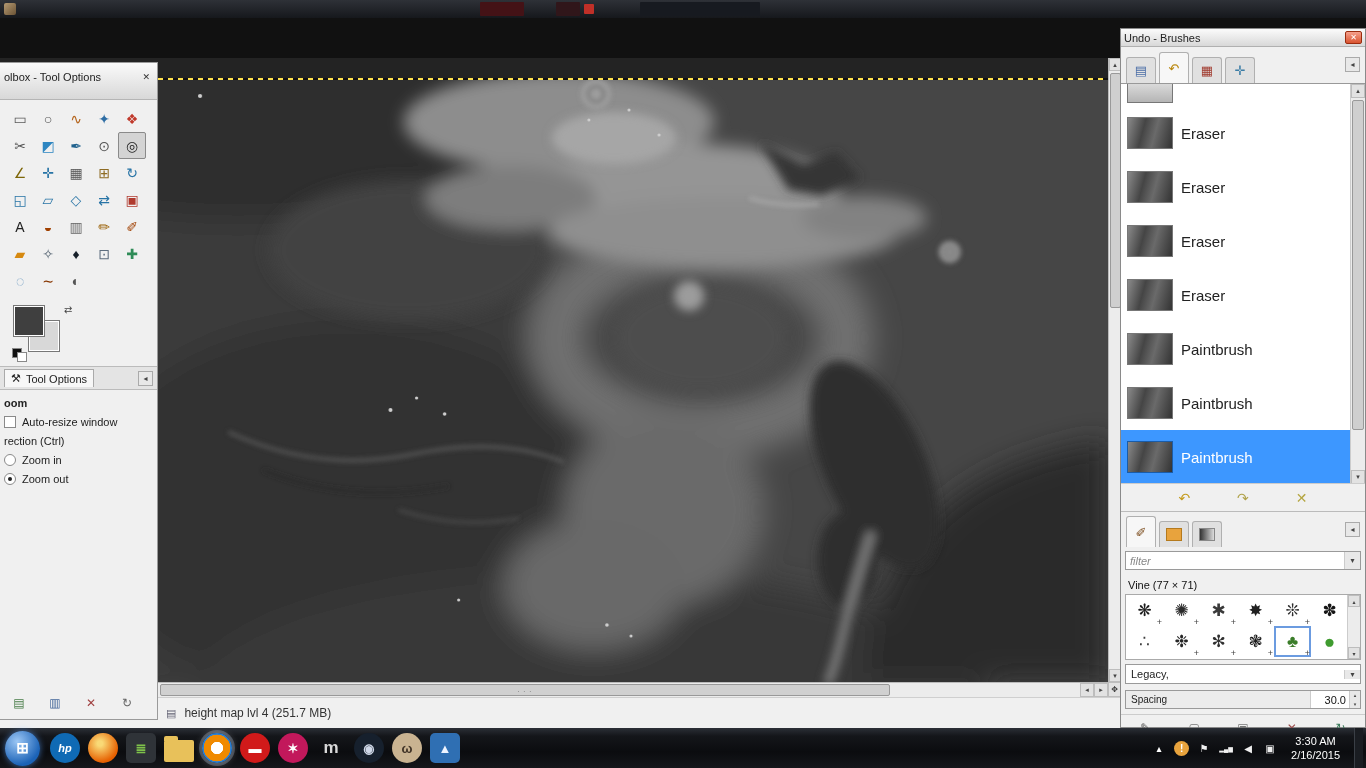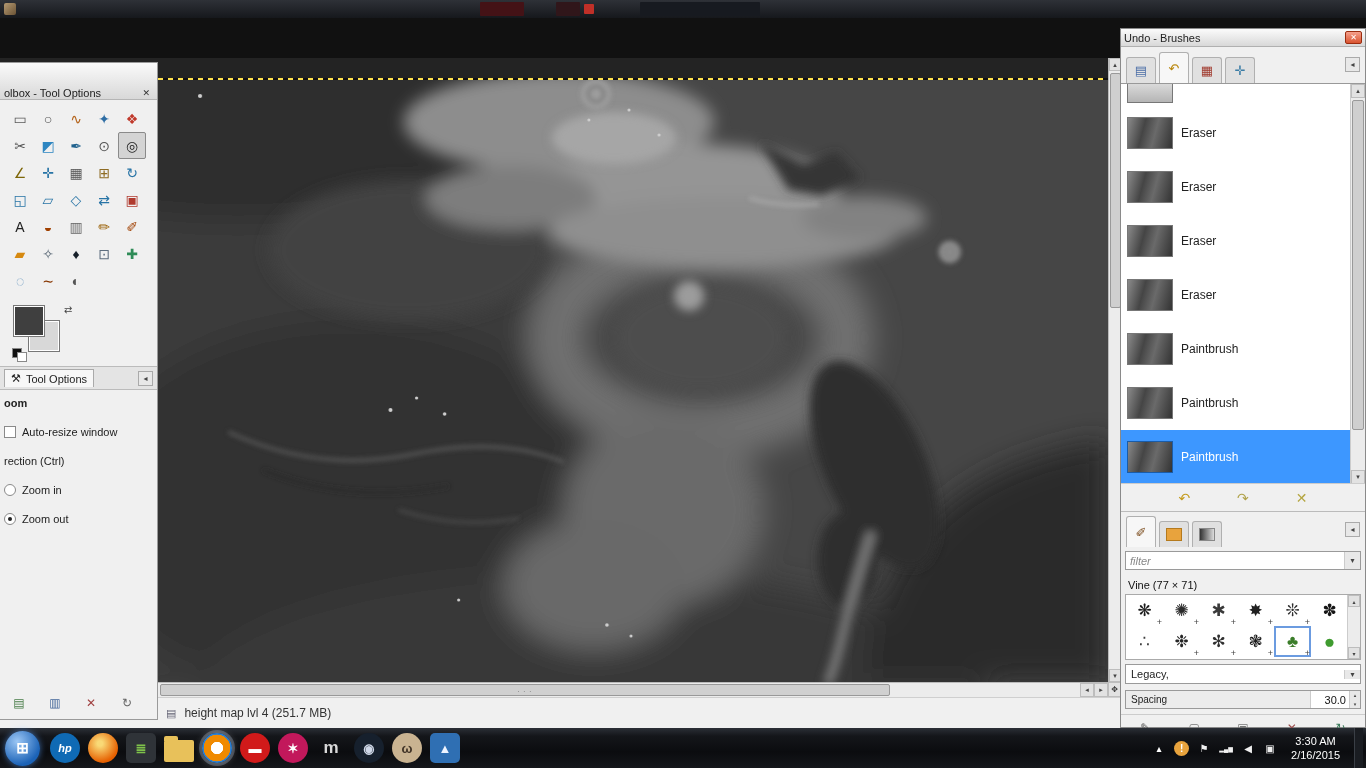--- a/index.html
+++ b/index.html
@@ -60,41 +60,41 @@
 
   
   #statusbar{position:absolute;left:0;top:697px;width:1366px;height:31px;background:#f0f0f0;
     border-top:1px solid #cfcfcf;display:flex;align-items:center;font-size:12px;color:#333;padding-left:166px;z-index:3}
   #status-icon{font-size:11px;color:#667;margin-right:8px}
 
   
   #toolbox{position:absolute;left:0;top:62px;width:158px;height:658px;background:#f0f0f0;
     border:1px solid #9a9a9a;border-left:none;z-index:20}
   .tb-title{height:37px;background:linear-gradient(#fafafa,#d8d8d8);border-bottom:1px solid #b5b5b5;
-    font-size:11px;color:#222;display:flex;align-items:flex-end;padding:0 4px}
+    font-size:11px;color:#222;display:flex;align-items:flex-start;padding:8px 4px}
   .tb-title .t{flex:1;white-space:nowrap;overflow:hidden}
   .tb-close{font-size:9px;color:#333;padding:1px 3px}
   #tool-grid{display:flex;flex-wrap:wrap;padding:5px 2px 2px 6px}
   .tool-cell{width:28px;height:27px;display:flex;align-items:center;justify-content:center;font-size:14px;border:1px solid transparent}
   .tool-cell.selected{background:#d4d4d4;border:1px solid #8a8a8a;border-radius:2px}
   #swatches{position:relative;height:56px;margin:8px 0 0 12px}
   #fg-swatch{position:absolute;left:2px;top:2px;width:30px;height:30px;background:#3f3f3f;border:1px solid #fff;box-shadow:0 0 0 1px #777;z-index:2}
   #bg-swatch{position:absolute;left:17px;top:17px;width:30px;height:30px;background:#d8d8d8;border:1px solid #fff;box-shadow:0 0 0 1px #777;z-index:1}
   #swap-colors{position:absolute;left:52px;top:0;font-size:10px;color:#444;z-index:3}
   #default-colors{position:absolute;left:0;bottom:0;width:14px;height:12px;z-index:3}
   #default-colors::before{content:"";position:absolute;left:0;top:0;width:8px;height:8px;background:#111;border:1px solid #888}
   #default-colors::after{content:"";position:absolute;left:5px;top:4px;width:8px;height:8px;background:#fff;border:1px solid #888}
   #tool-options-tabbar{display:flex;align-items:center;height:24px;margin-top:6px;border-top:1px solid #bbb;border-bottom:1px solid #bbb;background:#e4e4e4;padding:0 4px}
   #tool-options-tab{background:#f7f7f7;border:1px solid #aaa;border-bottom:none;padding:2px 6px;display:flex;gap:5px;align-items:center;font-size:11px;color:#222}
   #tool-options-tabbar .spacer{flex:1}
   .menu-arrow{width:15px;height:15px;border:1px solid #aaa;background:#e8e8e8;font-size:8px;color:#444;
     display:flex;align-items:center;justify-content:center}
   #tool-options{padding:7px 0 0 2px;font-size:11px;color:#222}
   .opt-header{font-weight:bold;padding-left:2px}
-  .opt-row{display:flex;align-items:flex-start;gap:6px;margin-top:17px;padding-left:2px}
+  .opt-row{display:flex;align-items:flex-start;gap:6px;margin-top:7px;padding-left:2px}
   .checkbox{width:12px;height:12px;border:1px solid #8a8a8a;background:#fff;flex:0 0 12px}
   .radio{width:12px;height:12px;border:1px solid #8a8a8a;border-radius:50%;background:#fff;position:relative;flex:0 0 12px}
   .radio.checked::after{content:"";position:absolute;left:3px;top:3px;width:4px;height:4px;border-radius:50%;background:#222}
   #toolbox-footer{position:absolute;left:8px;bottom:6px;display:flex;gap:14px}
   .foot-btn{width:22px;height:20px;display:flex;align-items:center;justify-content:center;font-size:12px}
 
   
   #dock{position:absolute;left:1120px;top:28px;width:246px;height:700px;background:#f0f0f0;
     border:1px solid #8a8a8a;z-index:30;display:flex;flex-direction:column}
   .dock-title{height:18px;background:linear-gradient(#fbfbfb,#d8d8d8);display:flex;align-items:center;
@@ -109,21 +109,21 @@
   .dock-tabs .menu-arrow{position:absolute;right:5px;top:10px}
   .tab-glyph{display:flex;align-items:center;justify-content:center}
   [data-name="tab-patterns-dialog"] .tab-glyph{width:16px;height:13px;background:#e8a33d;border:1px solid #b57a1d}
   [data-name="tab-gradients-dialog"] .tab-glyph{width:16px;height:13px;background:linear-gradient(90deg,#333,#ddd);border:1px solid #888}
 
   #undo-list{position:relative;flex:0 0 400px;background:#fff;border-top:1px solid #999;overflow:hidden}
   #undo-rows{position:absolute;left:0;top:0;width:229px}
   .undo-item{display:flex;align-items:center;gap:8px;height:54px;padding-left:6px}
   .undo-item .thumb{width:46px;height:32px;border:1px solid #777;flex:0 0 46px;
     background:linear-gradient(105deg,#8a8a8a 0%,#454545 35%,#6a6a6a 60%,#333 100%)}
-  .undo-item .label{font-size:12px;color:#222}
+  .undo-item .label{font-size:15px;color:#222}
   .undo-item.partial{height:22px;overflow:hidden}
   .undo-item.partial .thumb{margin-top:-16px;background:linear-gradient(#f2f2f2,#b5b5b5)}
   .undo-item.selected{background:#3d97ff}
   .undo-item.selected .label{color:#fff}
   .undo-item.selected .thumb{border-color:#1a5ca8}
   #undo-scroll{position:absolute;right:0;top:0;width:15px;height:400px;background:#ececec;border-left:1px solid #ccc}
   #undo-scroll .sb-arrow{height:14px}
   #undo-scroll .sb-arrow.down{position:absolute;bottom:0;width:100%}
   #undo-scroll-thumb{position:absolute;left:1px;top:16px;width:12px;height:330px;background:#cfcfcf;border:1px solid #999;border-radius:2px}
   #undo-actions{flex:0 0 28px;display:flex;align-items:center;justify-content:space-around;padding:0 34px;border-top:1px solid #ccc}

